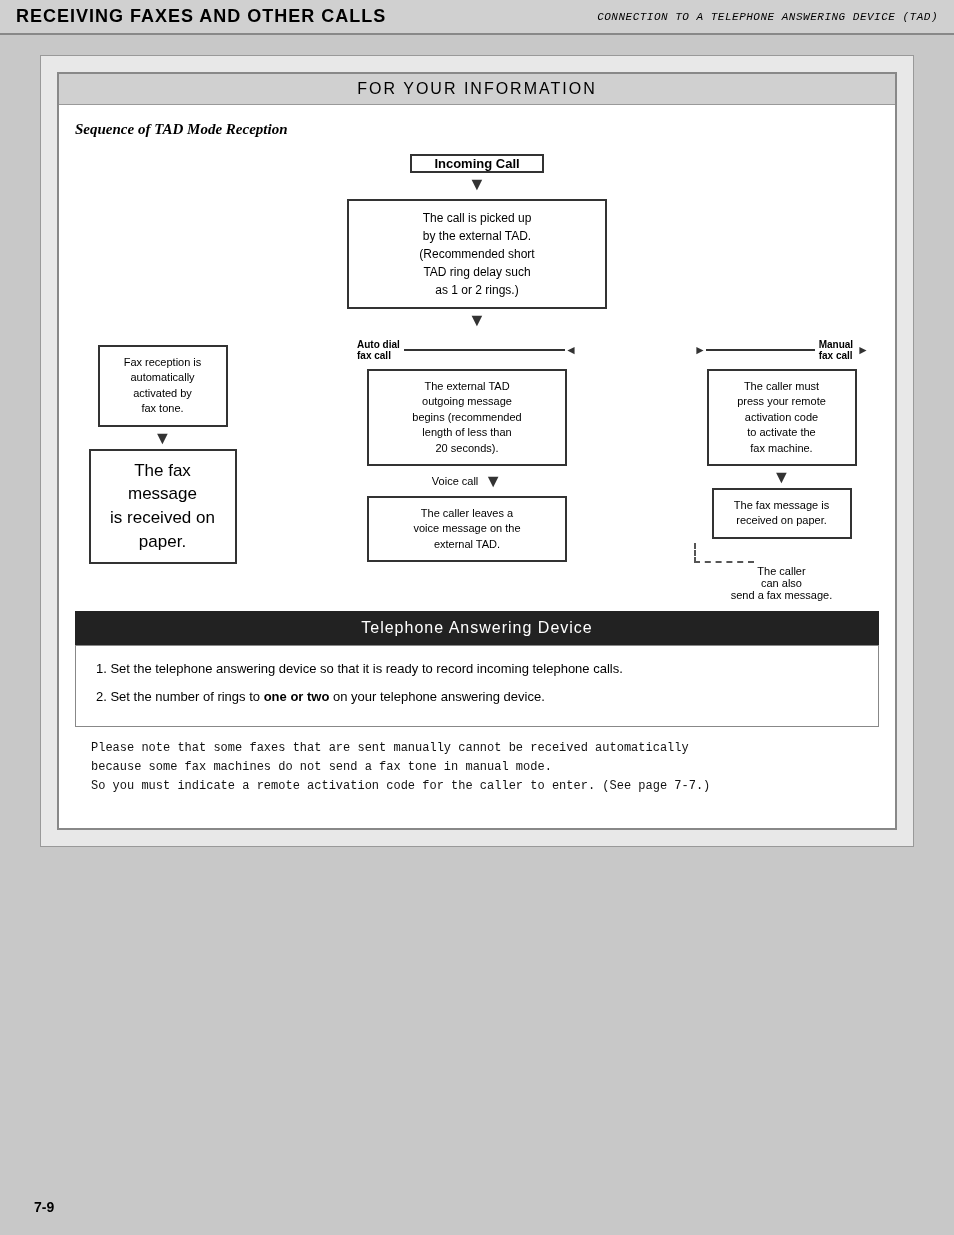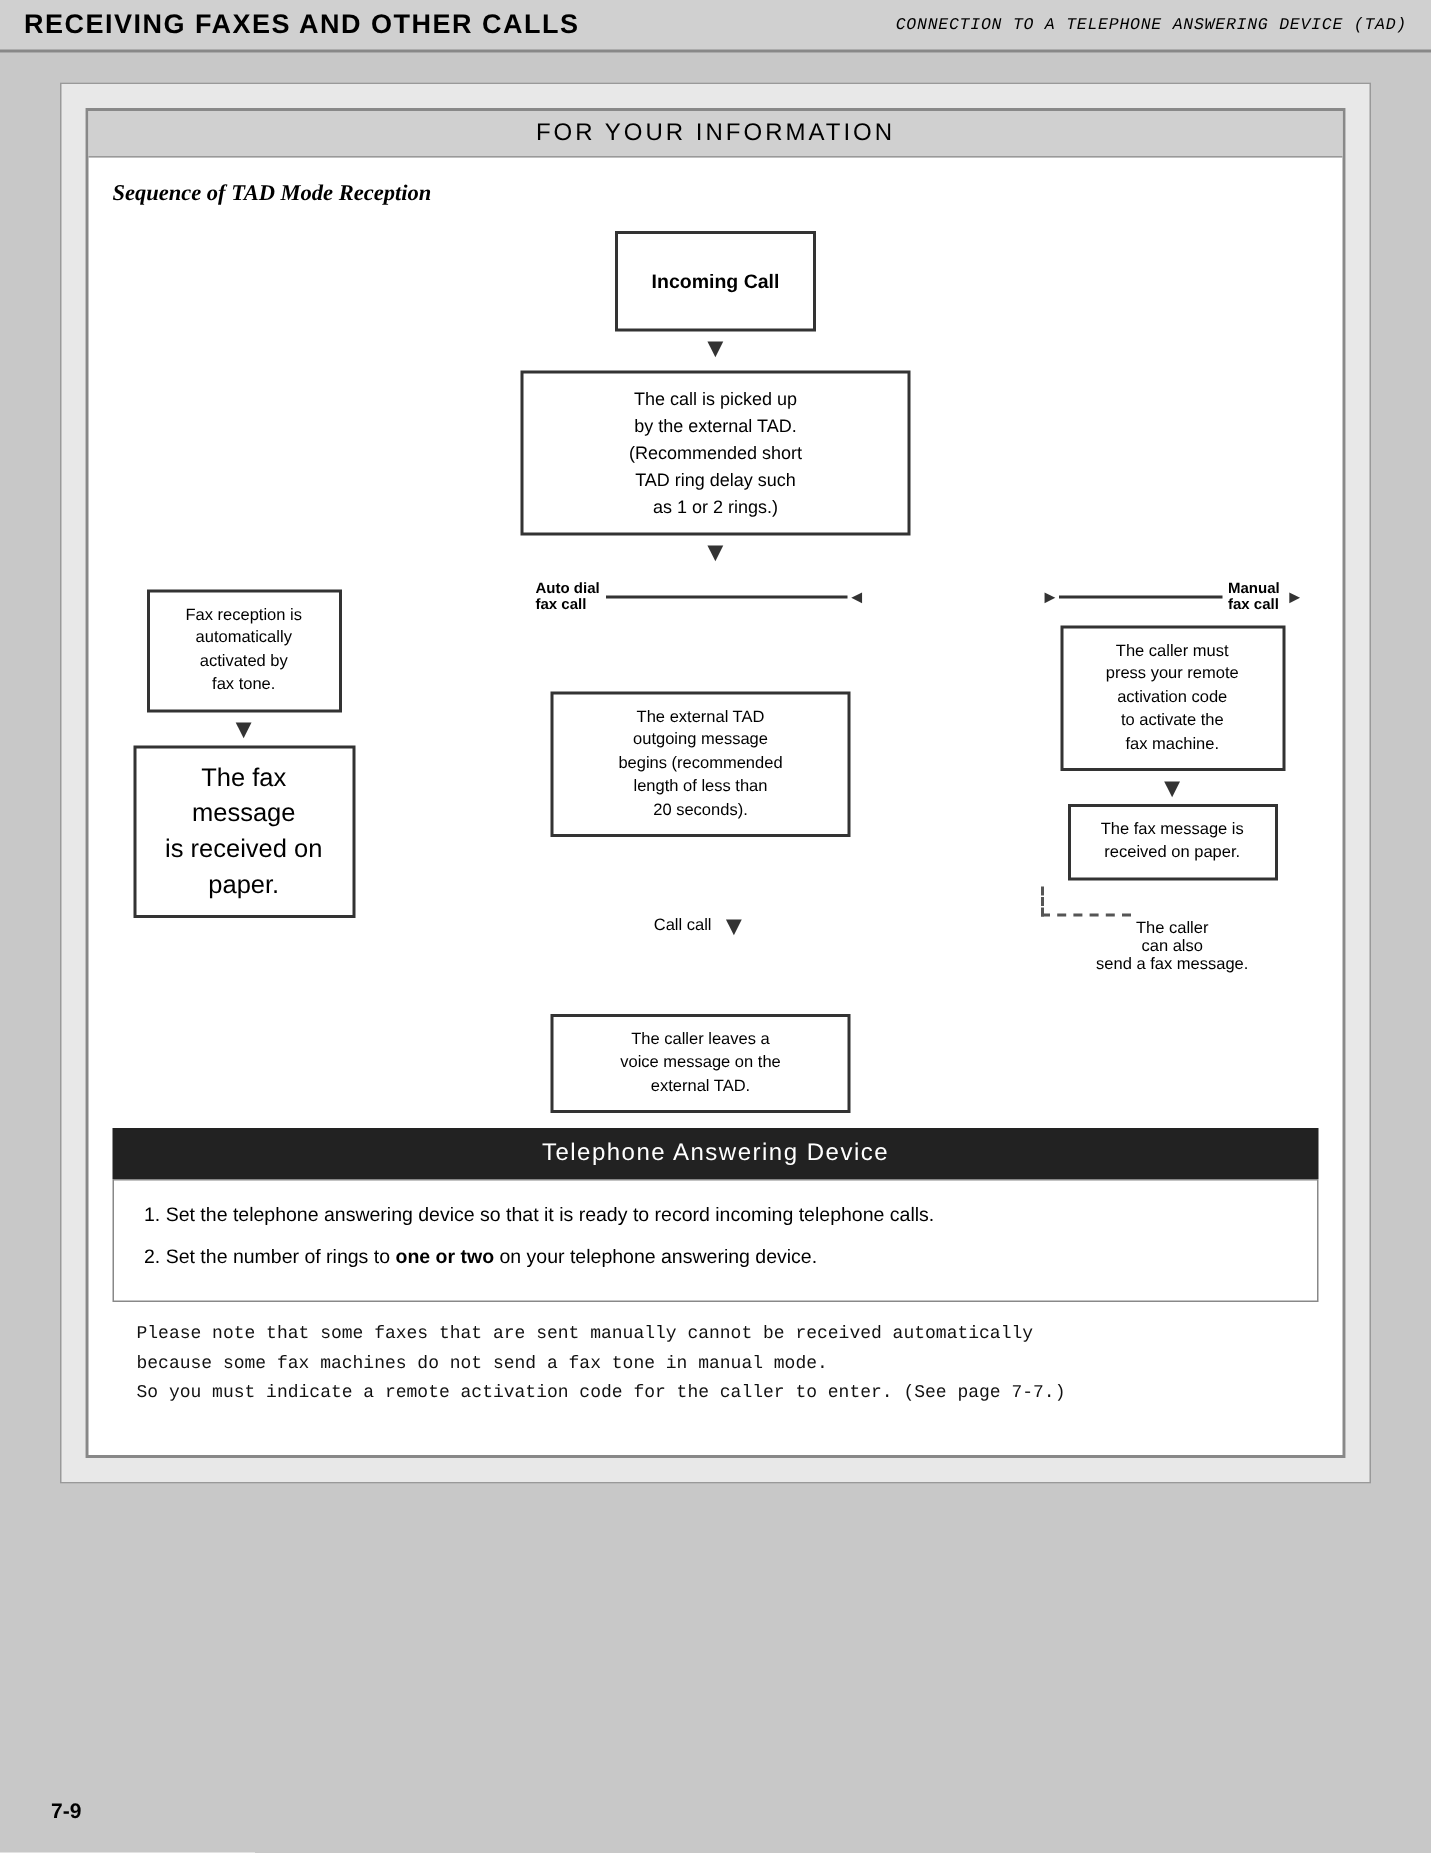--- a/index.html
+++ b/index.html
@@ -72,21 +72,21 @@
     
     .flowchart {
       position: relative;
       width: 100%;
       padding: 0 10px;
     }
 
     .incoming-call-box {
       border: 2px solid #333;
       background: #fff;
-      padding: 24px 22px;
+      padding: 0 22px;
       font-size: 13px;
       font-family: Arial, sans-serif;
       font-weight: bold;
       text-align: center;
     }
 
     .tad-pickup-box {
       border: 2px solid #333;
       background: #fff;
       padding: 8px 14px;
@@ -248,37 +248,37 @@
         <div style="display:flex;flex-direction:column;align-items:center;width:155px;padding-top:10px;">
           <div class="fax-reception-box">
             Fax reception is<br>automatically<br>activated by<br>fax tone.
           </div>
           <div class="v-arrow">▼</div>
           <div class="fax-message-paper-box">
             The fax message<br>is received on<br>paper.
           </div>
         </div>
 
-        <div style="display:flex;flex-direction:column;align-items:center;width:220px;gap:44px;">
+        <div style="display:flex;flex-direction:column;align-items:center;width:220px;">
 
           <div style="display:flex;align-items:center;width:100%;justify-content:flex-start;margin-bottom:0;height:30px;margin-top:0;">
 
             <div style="display:flex;align-items:center;width:100%;">
               <span style="font-size:10px;font-family:Arial;font-weight:bold;white-space:nowrap;margin-right:4px;">Auto dial<br>fax call</span>
               <div style="height:2px;background:#333;flex:1;"></div>
               <span style="font-size:12px;color:#333;">◄</span>
             </div>
           </div>
 
           <div class="tad-message-box" style="margin-top:4px;">
             The external TAD<br>outgoing message<br>begins (recommended<br>length of less than<br>20 seconds).
           </div>
 
           <div style="display:flex;align-items:center;margin-top:4px;">
-            <span style="font-size:11px;font-family:Arial;">Call call</span>
+            <span style="font-size:11px;font-family:Arial;">Voice call</span>
             <div class="v-arrow" style="margin-left:6px;">▼</div>
           </div>
 
           <div class="voice-caller-box" style="margin-top:4px;">
             The caller leaves a<br>voice message on the<br>external TAD.
           </div>
         </div>
 
         <div style="display:flex;flex-direction:column;align-items:center;width:175px;">
 

